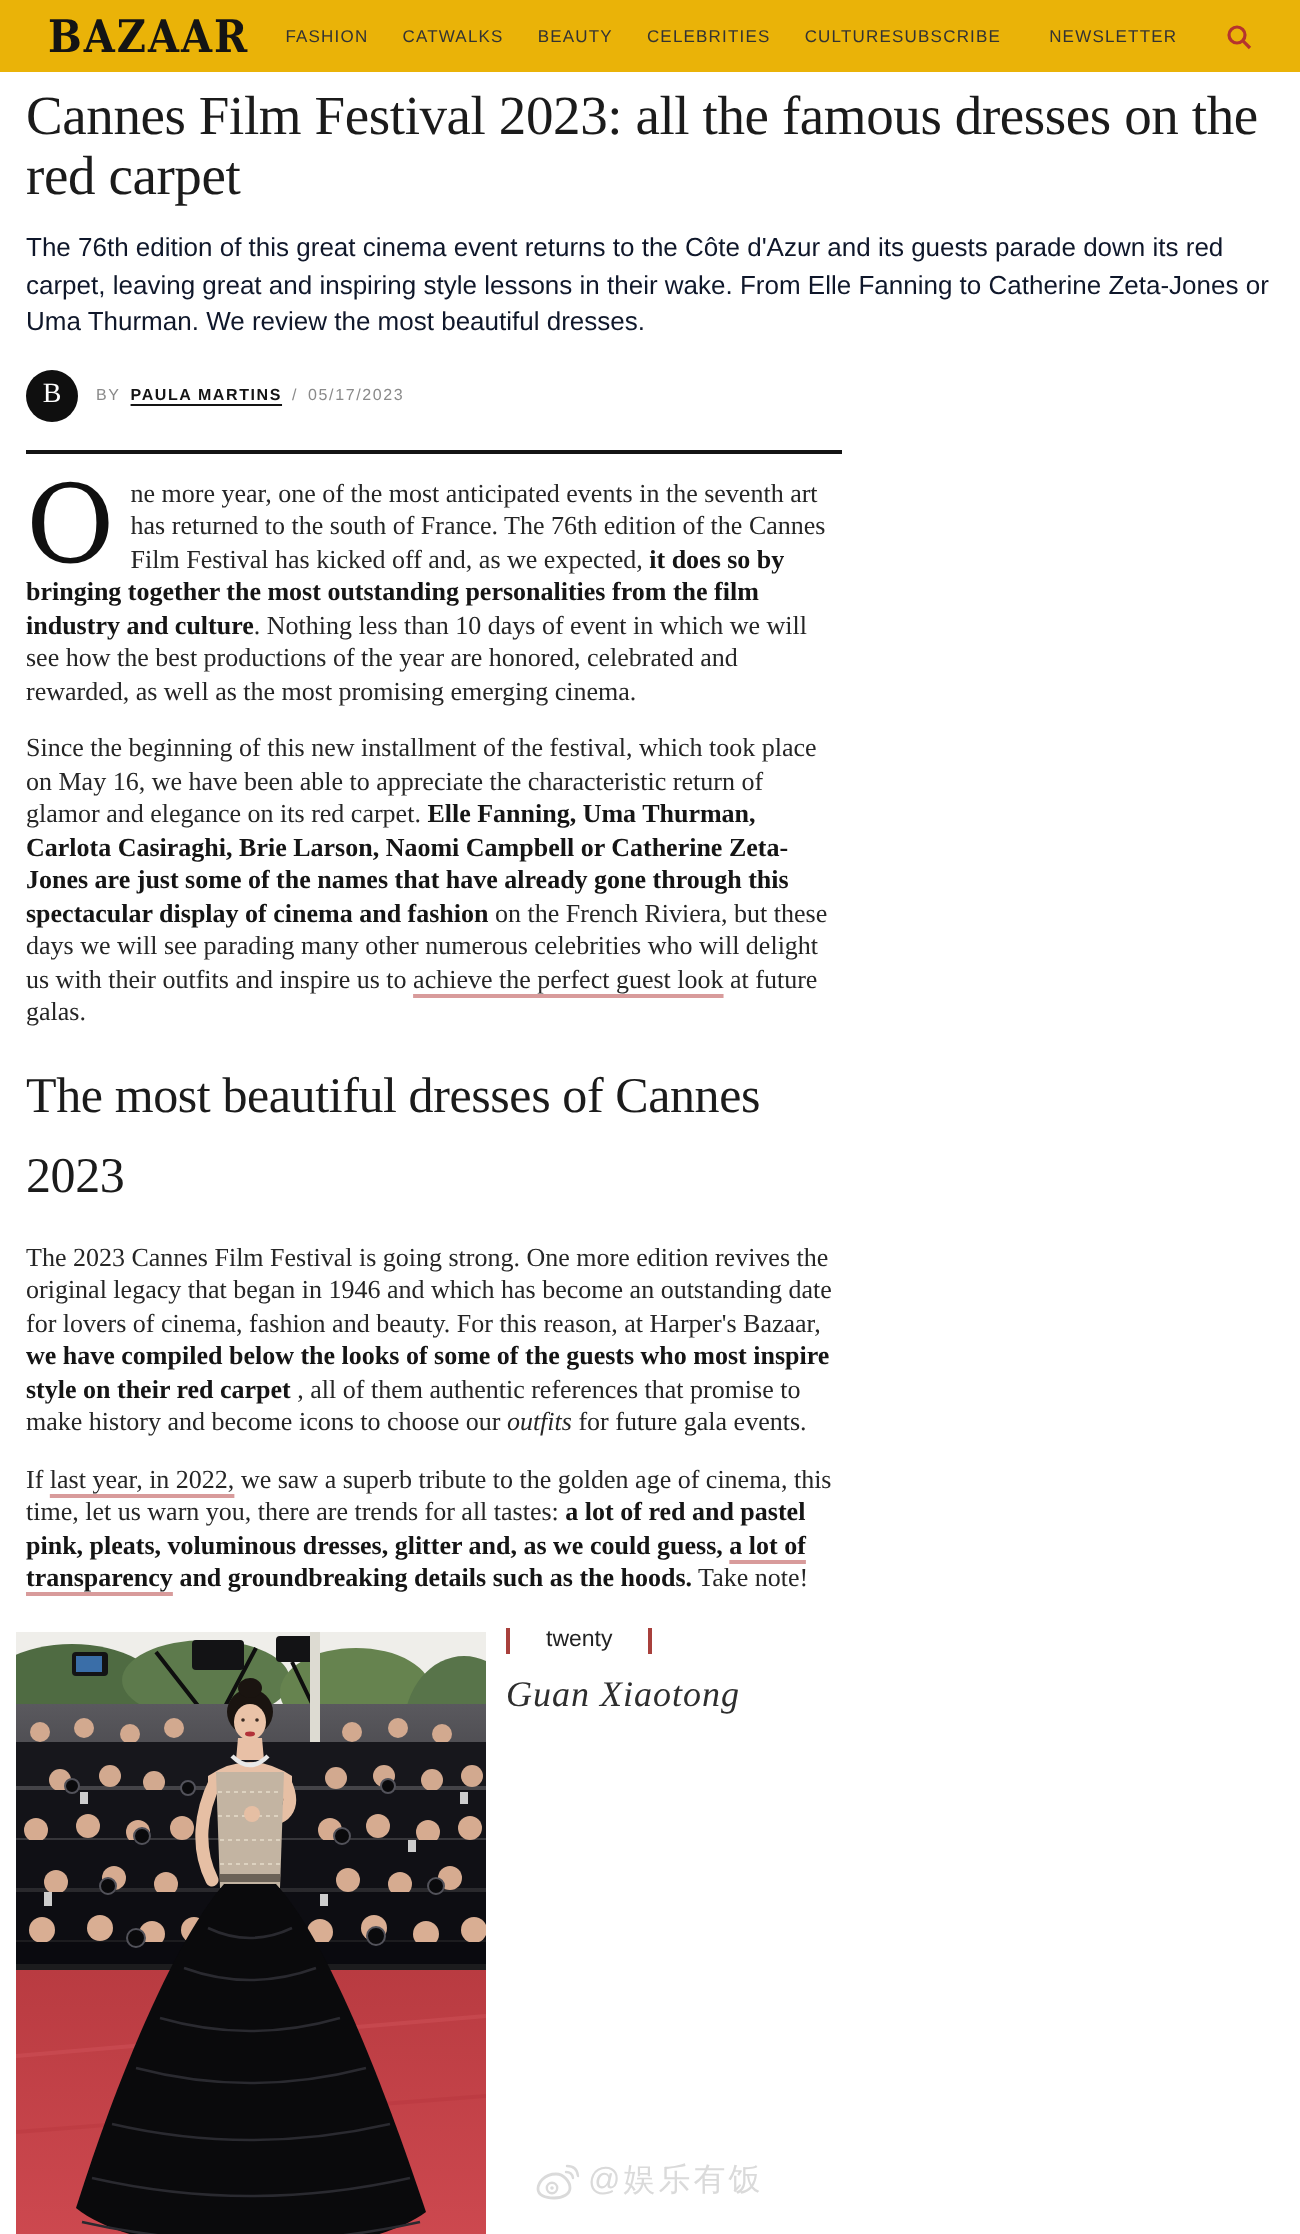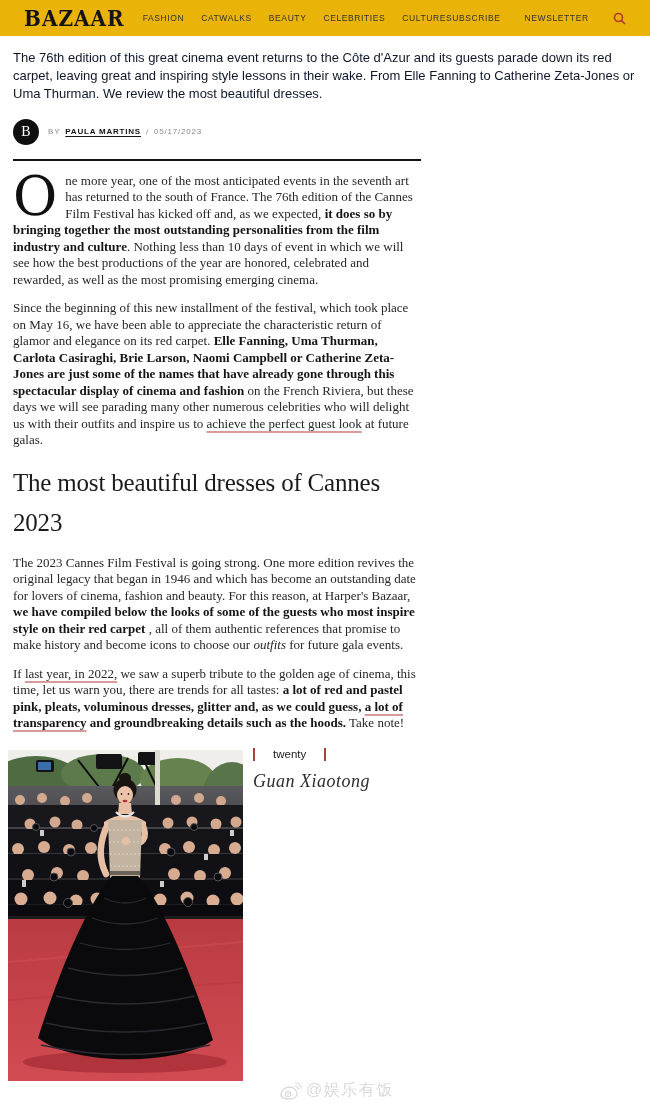--- a/index.html
+++ b/index.html
@@ -40,21 +40,21 @@
 
   
   .figure-row { display:flex; margin-top:18px; }
   .photo-wrap { width:235px; height:331px; flex:none; margin-left:-5px; }
   .fig-caption { margin-left:10px; }
   .cap-line { display:flex; align-items:center; gap:18px; margin-top:-2px; }
   .cap-bar { width:2px; height:13px; background:#a8403c; }
   .cap-number { font-size:11.5px; color:#222; }
   .cap-name { font-family:"Liberation Serif", serif; font-style:italic; font-size:18px; letter-spacing:0.5px; color:#2e2e2e; margin-top:10px;text-align:right; }
 
-  .watermark { position:absolute; left:280px; top:1080px; display:flex; align-items:center; gap:4px; color:#dadada; font-size:16px; letter-spacing:1.5px; }
+  .watermark { position:absolute; left:268px; top:1080px; display:flex; align-items:center; gap:4px; color:#dadada; font-size:16px; letter-spacing:1.5px; }
 </style>
 </head>
 <body>
 
 <div class="page">
 
   <header class="topbar">
     <div class="hamburger">
         <span></span>
         <span></span>
@@ -83,20 +83,21 @@
             <ellipse cx="6" cy="6" rx="2.2" ry="5" fill="none" stroke="#222" stroke-width="1"></ellipse>
             <line x1="1" y1="6" x2="11" y2="6" stroke="#222" stroke-width="1"></line>
           </svg>
         <span class="locale-label">IS</span>
       </span>
     </div>
   </header>
 
   <div class="content">
 
+    <h1 class="headline">Cannes Film Festival 2023: all the famous dresses on the red carpet</h1>
 
     <p class="deck">The 76th edition of this great cinema event returns to the Côte d'Azur and its guests parade down its red carpet, leaving great and inspiring style lessons in their wake. From Elle Fanning to Catherine Zeta-Jones or Uma Thurman. We review the most beautiful dresses.</p>
 
     <div class="byline-row">
       <div class="avatar">B</div>
       <div class="byline-text">
         <span>BY</span>
         <span class="author">PAULA MARTINS</span>
         <span>/</span>
         <span>05/17/2023</span>

